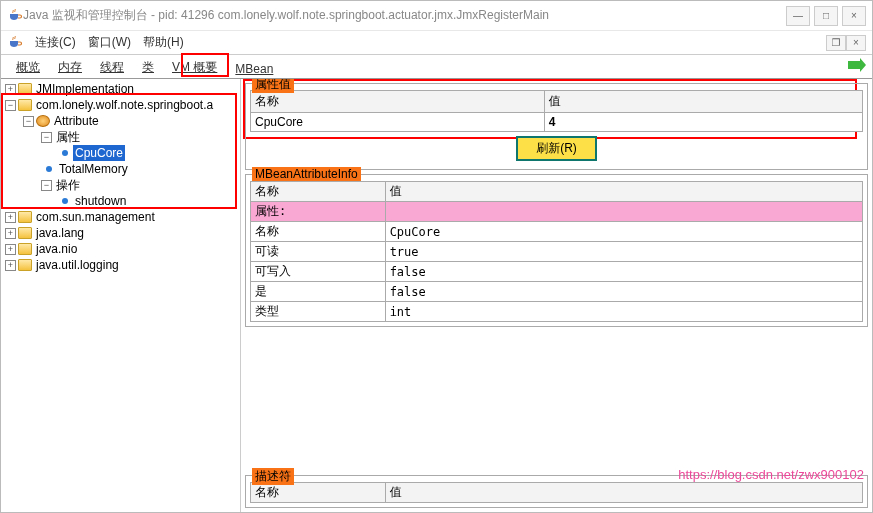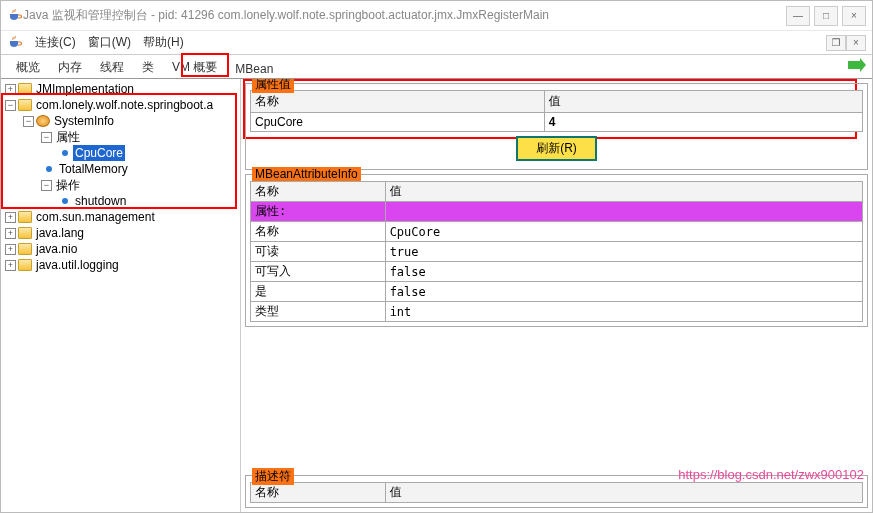--- a/index.html
+++ b/index.html
@@ -5,21 +5,21 @@
 * { box-sizing: border-box; margin: 0; padding: 0; font-family: "Microsoft YaHei", SimSun, sans-serif; font-size: 12px; }
 body { background: #fff; width: 873px; height: 513px; overflow: hidden; border: 1px solid #bbb; }
 .titlebar { height: 30px; background: #fff; display: flex; align-items: center; padding: 0 6px; border-bottom: 1px solid #e8e8e8; }
 .titlebar-text { color: #888; flex: 1; white-space: nowrap; overflow: hidden; }
 .win-controls { display: flex; gap: 4px; }
 .win-btn { width: 24px; height: 20px; border: 1px solid #ccc; background: #f5f5f5; display: flex; align-items: center; justify-content: center; color: #666; font-size: 10px; }
 .menubar { height: 24px; display: flex; align-items: center; padding: 0 6px; border-bottom: 1px solid #ccc; }
 .menubar-icon { width: 16px; height: 16px; margin-right: 6px; }
 .menu-item { padding: 2px 6px; color: #333; }
 .tabbar { height: 24px; display: flex; align-items: flex-end; padding: 0 6px; border-bottom: 1px solid #999; position: relative; }
-.tab { padding: 3px 8px 2px; color: #333; cursor: pointer; border: 1px solid transparent; border-bottom: none; }
+.tab { padding: 3px 8px 2px; color: #333; cursor: pointer; border: 1px solid transparent; border-bottom: none; text-decoration: underline; }
 .tab.active { background: #fff; position: relative; }
 .tab-red-box { border: 2px solid #f00; position: absolute; pointer-events: none; }
 .green-arrow { position: absolute; right: 6px; top: 3px; }
 .content { display: flex; height: calc(100% - 78px); }
 .tree-panel { width: 240px; border-right: 1px solid #ccc; padding: 2px; position: relative; overflow: hidden; }
 .tree-red-box { position: absolute; border: 2px solid #f00; pointer-events: none; }
 .tree { font-family: SimSun, monospace; }
 .tree-node { white-space: nowrap; height: 16px; line-height: 16px; display: flex; align-items: center; }
 .tree-toggle { width: 11px; height: 11px; border: 1px solid #888; display: inline-flex; align-items: center; justify-content: center; font-size: 9px; line-height: 1; margin-right: 2px; background: #fff; color: #555; }
 .tree-icon { width: 14px; height: 12px; display: inline-block; margin-right: 2px; }
@@ -33,21 +33,21 @@
 .group-title { position: absolute; top: -8px; left: 6px; background: #f97316; padding: 0 3px; font-size: 12px; }
 .attr-table { width: 100%; border-collapse: collapse; }
 .attr-table th, .attr-table td { border: 1px solid #aaa; padding: 2px 4px; text-align: left; font-weight: normal; background: #fff; }
 .attr-table th { background: #f3f3f3; }
 .attr-red-box { border: 2px solid #f00; position: absolute; pointer-events: none; }
 .refresh-row { text-align: center; padding: 4px 0; }
 .refresh-btn { padding: 2px 18px; border: 2px solid #0f766e; background: #fde047; }
 .info-table { width: 100%; border-collapse: collapse; }
 .info-table td { border: 1px solid #aaa; padding: 1px 4px; height: 16px; font-family: SimSun, monospace; }
 .info-table .hdr { background: #f3f3f3; }
-.info-table .hl { background: #d946ef; margin-left: 26px; }
+.info-table .hl { background: #f9a8d4; margin-left: 26px; }
 .spacer { flex: 1; }
 .watermark { position: absolute; right: 8px; bottom: 30px; color: #ec4899; font-size: 13px; pointer-events: none; }
 .java-cup { width:16px; height:16px; }
 .java-cup svg { width:16px; height:16px; }
 </style>
 </head>
 <body>
 
 <div class="titlebar">
   <span class="java-cup">
@@ -108,21 +108,21 @@
           <span class="tree-label">JMImplementation</span>
         </div>
       <div class="tree-node" style="padding-left:2px">
           <span class="tree-toggle">−</span>
           <span class="tree-icon folder-icon"></span>
           <span class="tree-label">com.lonely.wolf.note.springboot.a</span>
         </div>
       <div class="tree-node" style="padding-left:20px">
           <span class="tree-toggle">−</span>
           <span class="tree-icon bean-icon"></span>
-          <span class="tree-label">SystemInfo</span>
+          <span class="tree-label">Attribute</span>
         </div>
       <div class="tree-node" style="padding-left:38px">
           <span class="tree-toggle">−</span>
           <span class="tree-label">属性</span>
         </div>
       <div class="tree-node" style="padding-left:56px">
           <span class="dot-icon"></span>
           <span class="tree-label selected">CpuCore</span>
         </div>
       <div class="tree-node" style="padding-left:40px">

